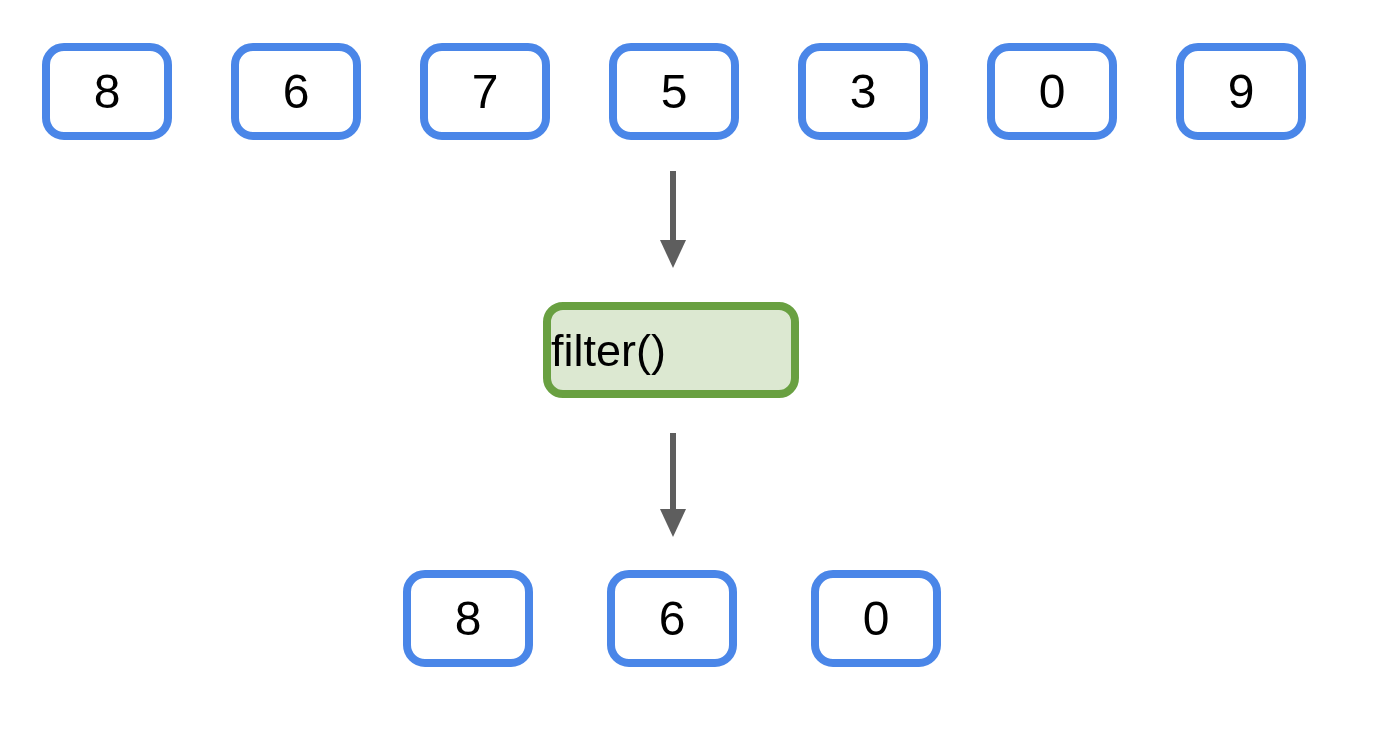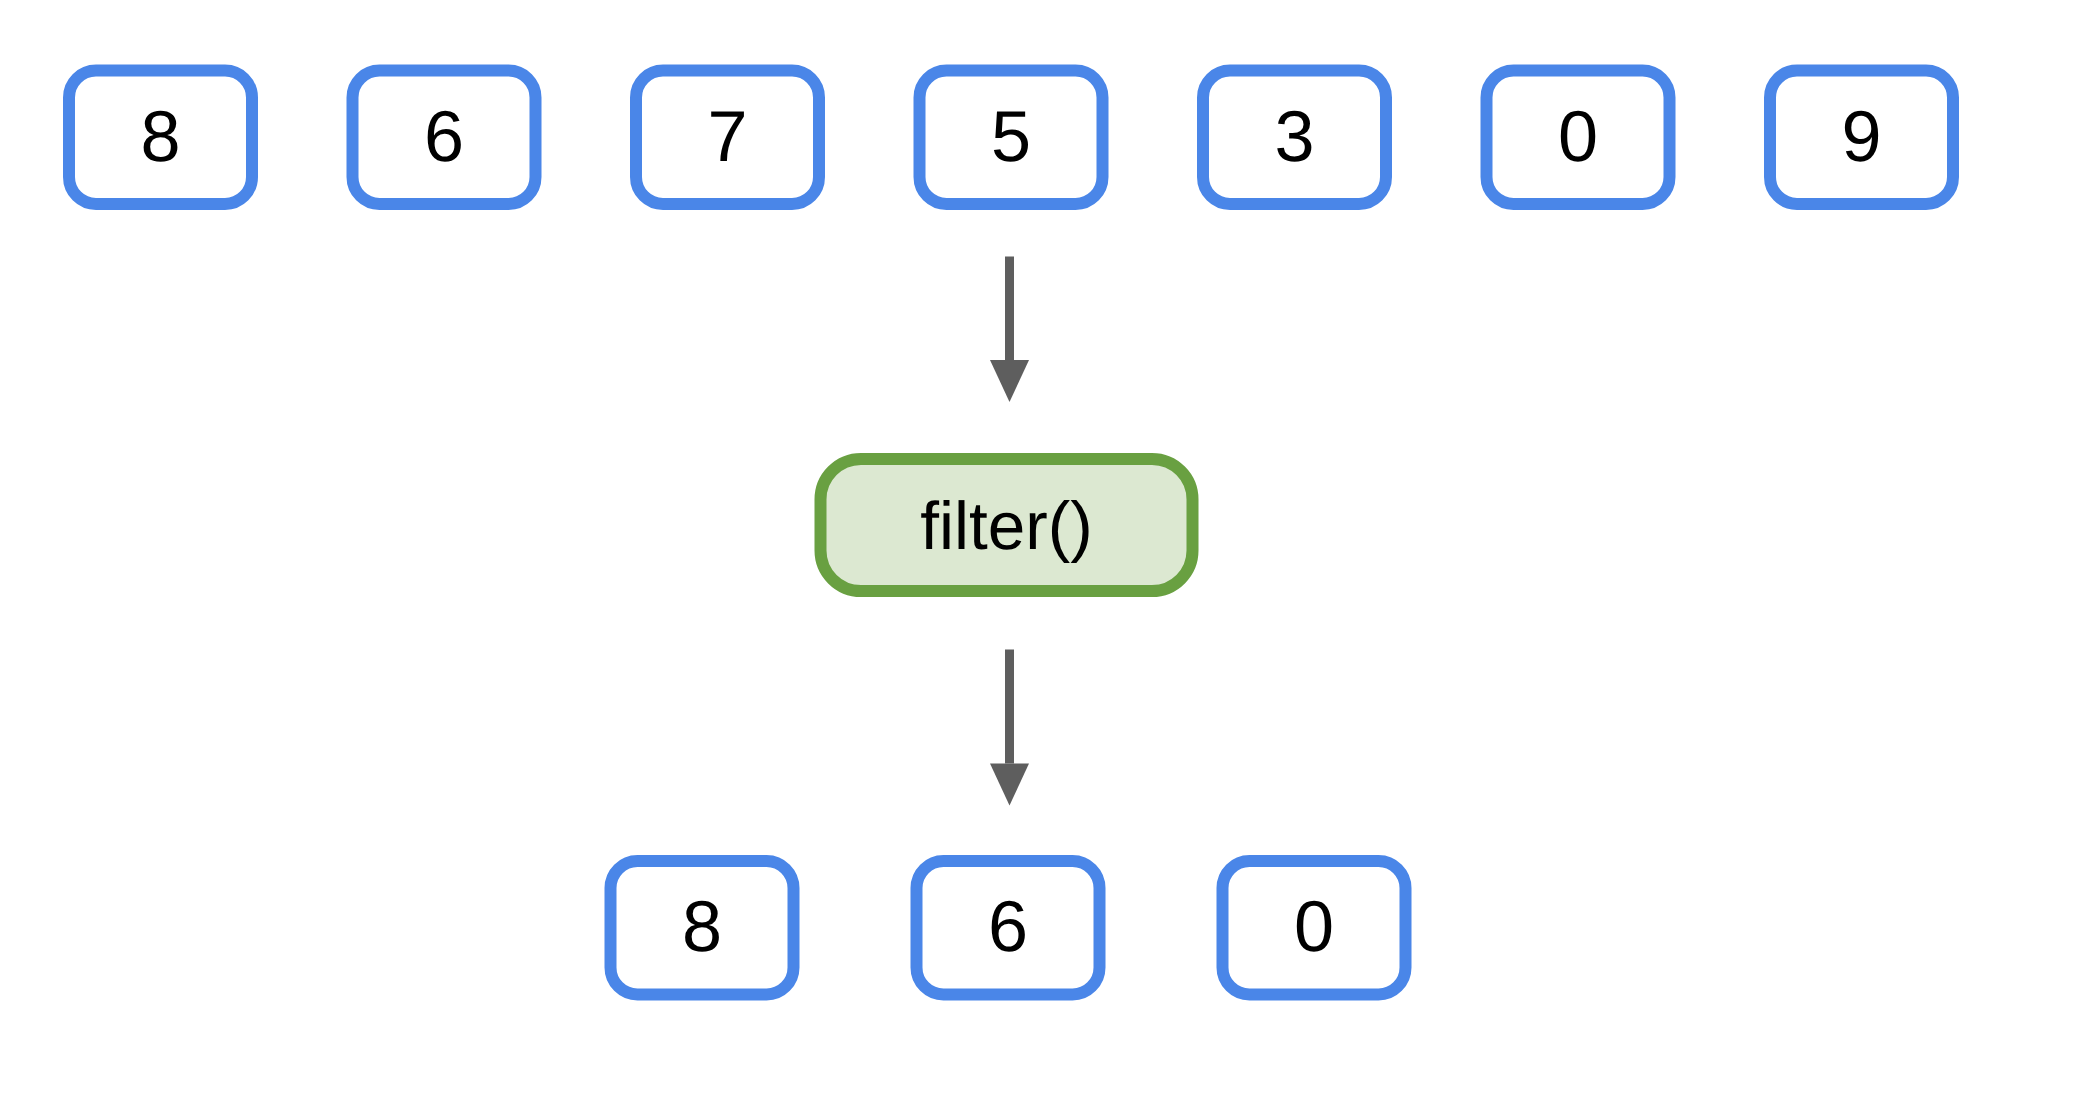--- a/index.html
+++ b/index.html
@@ -56,24 +56,24 @@
 
   .function-box {
     box-sizing: border-box;
     position: absolute;
     left: 543px;
     top: 302px;
     width: 256px;
     height: 96px;
     background: var(--function-fill, #DCE8D1);
     border: 8px solid var(--function-border, #69A041);
-    border-radius: 31px;
+    border-radius: 20px;
     display: flex;
     align-items: center;
-    justify-content: center;
+    justify-content: flex-start;
   }
   .function-box span {
     font-size: 45px;
     line-height: 1;
     color: var(--text, #000000);
   }
 </style>
 </head>
 <body>
 

